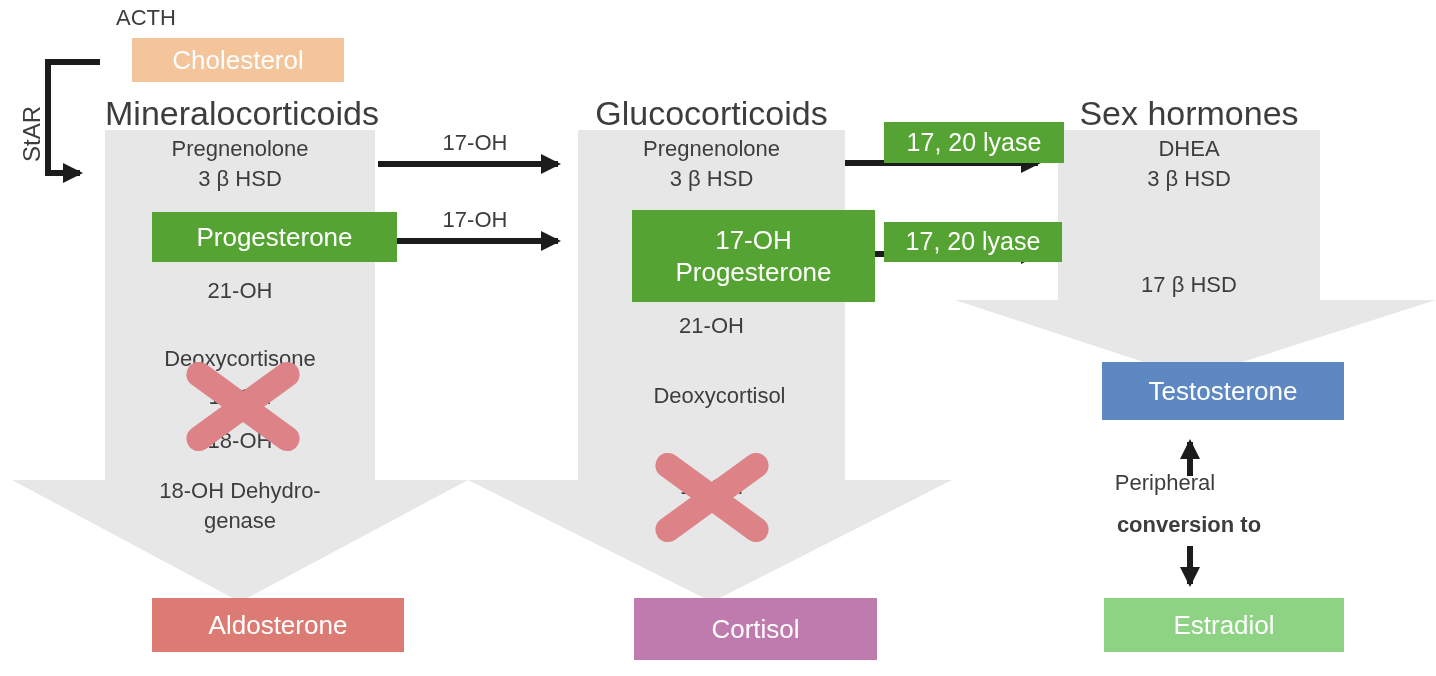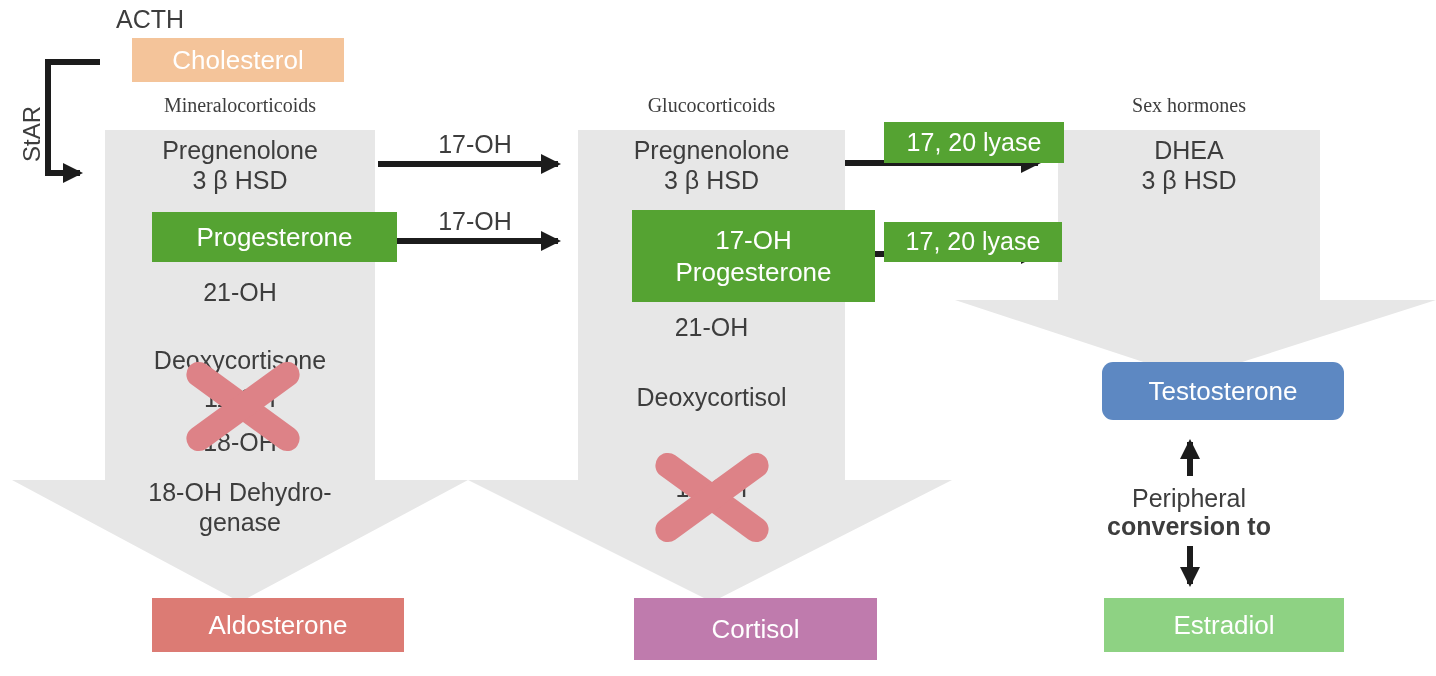--- a/index.html
+++ b/index.html
@@ -2,22 +2,22 @@
 <html><head>
 <meta charset="utf-8">
 <style>
   html,body{margin:0;padding:0;background:#ffffff;}
   #canvas{
     position:relative;width:1436px;height:676px;overflow:hidden;
     font-family:"Liberation Sans", sans-serif;color:#3d3d3d;background:#ffffff;
   }
   .shape{position:absolute;inset:0;z-index:0;}
   #arrow-layer{position:absolute;left:0;top:0;z-index:1;}
-  .t{position:absolute;z-index:2;font-size:25px;line-height:1.15;text-align:center;white-space:nowrap;}
-  .heading{font-size:20px;font-family:Liberation Serif, serif;}
+  .t{position:absolute;z-index:2;font-size:22px;line-height:1.15;text-align:center;white-space:nowrap;}
+  .heading{font-size:34px;}
   .box{
     position:absolute;z-index:2;display:flex;align-items:center;justify-content:center;
     color:#ffffff;font-size:26px;text-align:center;line-height:1.25;margin-left:32px;
   }
   .vlabel{
     position:absolute;z-index:2;font-size:24px;
     writing-mode:vertical-rl;transform:rotate(180deg);text-align:center;
   }
   .cross{position:absolute;z-index:3;}
   .cross .bar{
@@ -74,32 +74,33 @@
   <div class="t" style="left:400px;top:207px;width:150px;">17-OH</div>
 
   <div class="t heading" style="left:578px;top:94px;width:267px;">Glucocorticoids</div>
   <div class="t" style="left:578px;top:136px;width:267px;">Pregnenolone</div>
   <div class="t" style="left:578px;top:166px;width:267px;">3 β HSD</div>
   <div class="box" style="left: 600px; top: 210px; width: 243px; height: 92px; flex-direction: column; background-color: rgb(85, 163, 50);">
     <div>17-OH</div>
     <div>Progesterone</div>
   </div>
   <div class="t" style="left:578px;top:313px;width:267px;">21-OH</div>
-  <div class="t" style="left:578px;top:383px;width:267px;">Deoxycortisol</div>
+  <div class="t" style="left:578px;top:383px;width:267px;padding-left:8px;">Deoxycortisol</div>
   <div class="t" style="left:578px;top:474px;width:267px;">11-OH</div>
   <div class="box" style="left: 602px; top: 598px; width: 243px; height: 62px; background-color: rgb(191, 123, 173);">Cortisol</div>
   <div class="cross" style="left:645px;top:433px;width:134px;height:130px;">
     <div class="bar b1" style="background-color: rgb(221, 130, 135);"></div>
     <div class="bar b2" style="background-color: rgb(221, 130, 135);"></div>
   </div>
 
   <div class="box" style="left: 852px; top: 122px; width: 180px; height: 41px; font-size: 25px; background-color: rgb(85, 163, 50);">17, 20 lyase</div>
   <div class="box" style="left: 852px; top: 222px; width: 178px; height: 40px; font-size: 25px; background-color: rgb(85, 163, 50);">17, 20 lyase</div>
 
   <div class="t" style="left:1058px;top:136px;width:262px;">DHEA</div>
   <div class="t heading" style="left:1058px;top:94px;width:262px;">Sex hormones</div>
   <div class="t" style="left:1058px;top:166px;width:262px;">3 β HSD</div>
-  <div class="box" style="left: 1070px; top: 362px; width: 242px; height: 58px; background-color: rgb(93, 136, 194); border-radius: 11px;">Testosterone</div>
-  <div class="t" style="left:1058px;top:470px;width:262px;margin-top:14px;">Peripheral</div>
+  <div class="t" style="left:1058px;top:272px;width:262px;">17 β HSD</div>
+  <div class="box" style="left: 1070px; top: 362px; width: 242px; height: 58px; background-color: rgb(93, 136, 194);">Testosterone</div>
+  <div class="t" style="left:1034px;top:470px;width:262px;">Peripheral</div>
   <div class="t" style="left:1058px;top:512px;width:262px;font-weight:bold;">conversion to</div>
   <div class="box" style="left: 1072px; top: 598px; width: 240px; height: 54px; background-color: rgb(142, 210, 131);">Estradiol</div>
 
 </div>
 
 </body></html>

